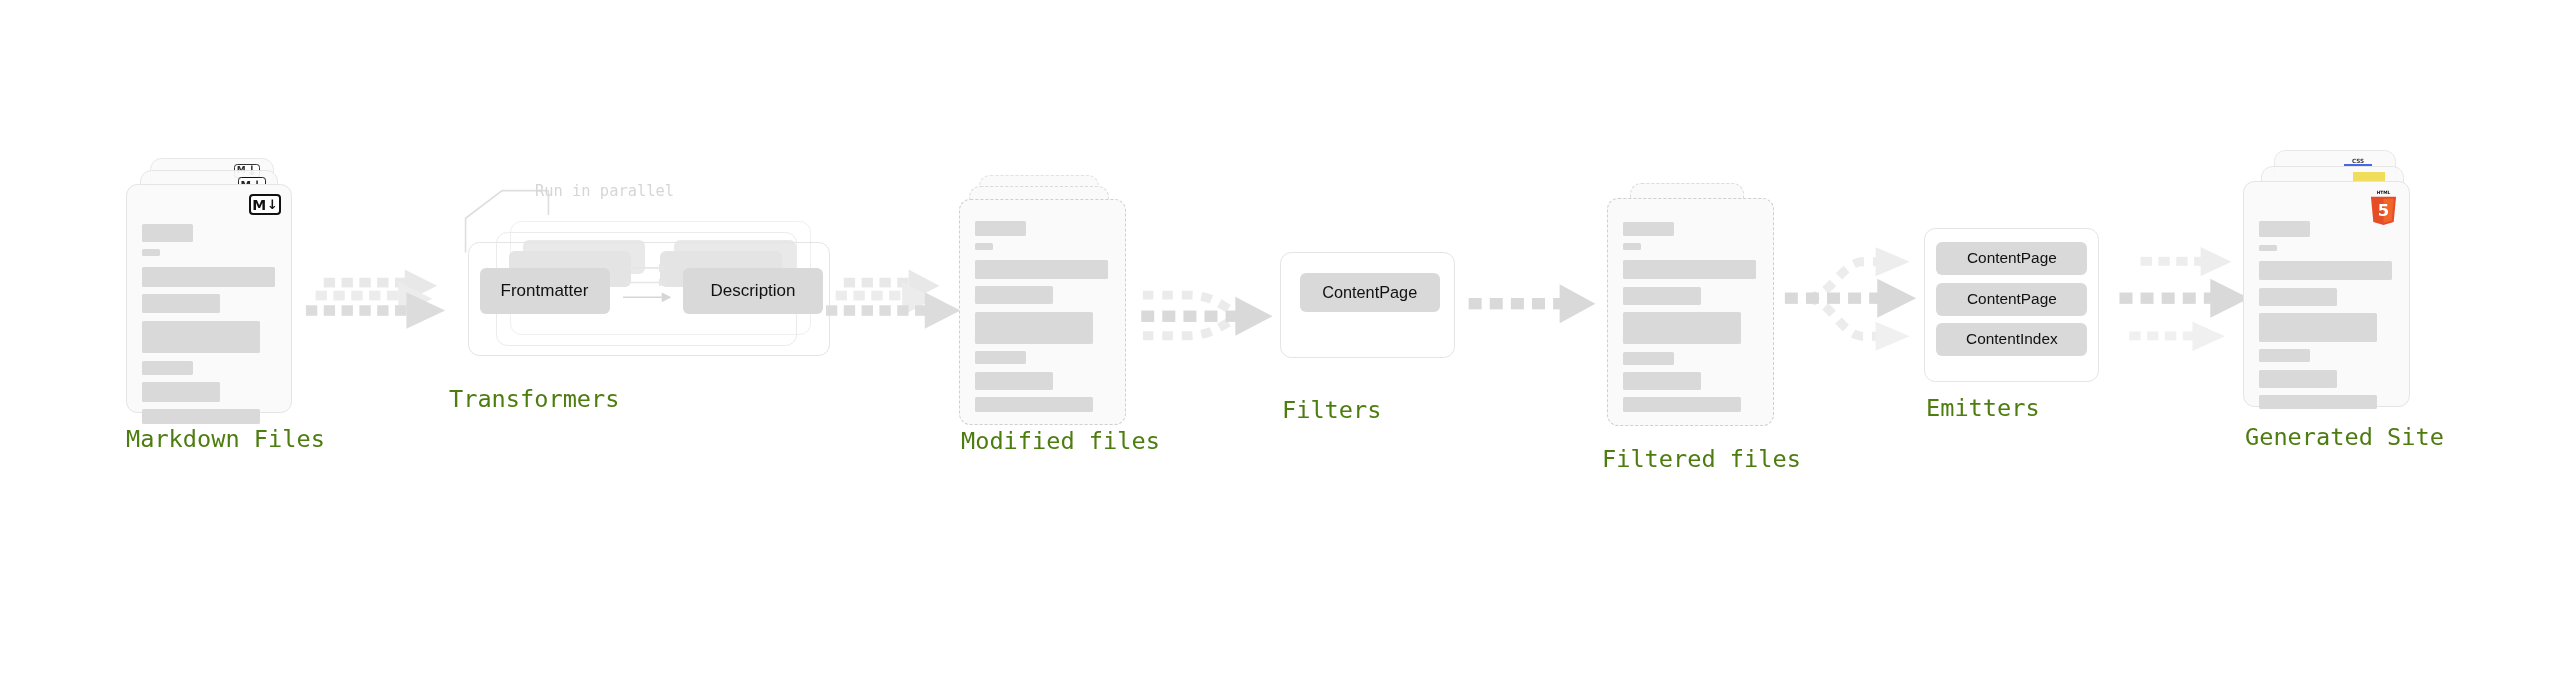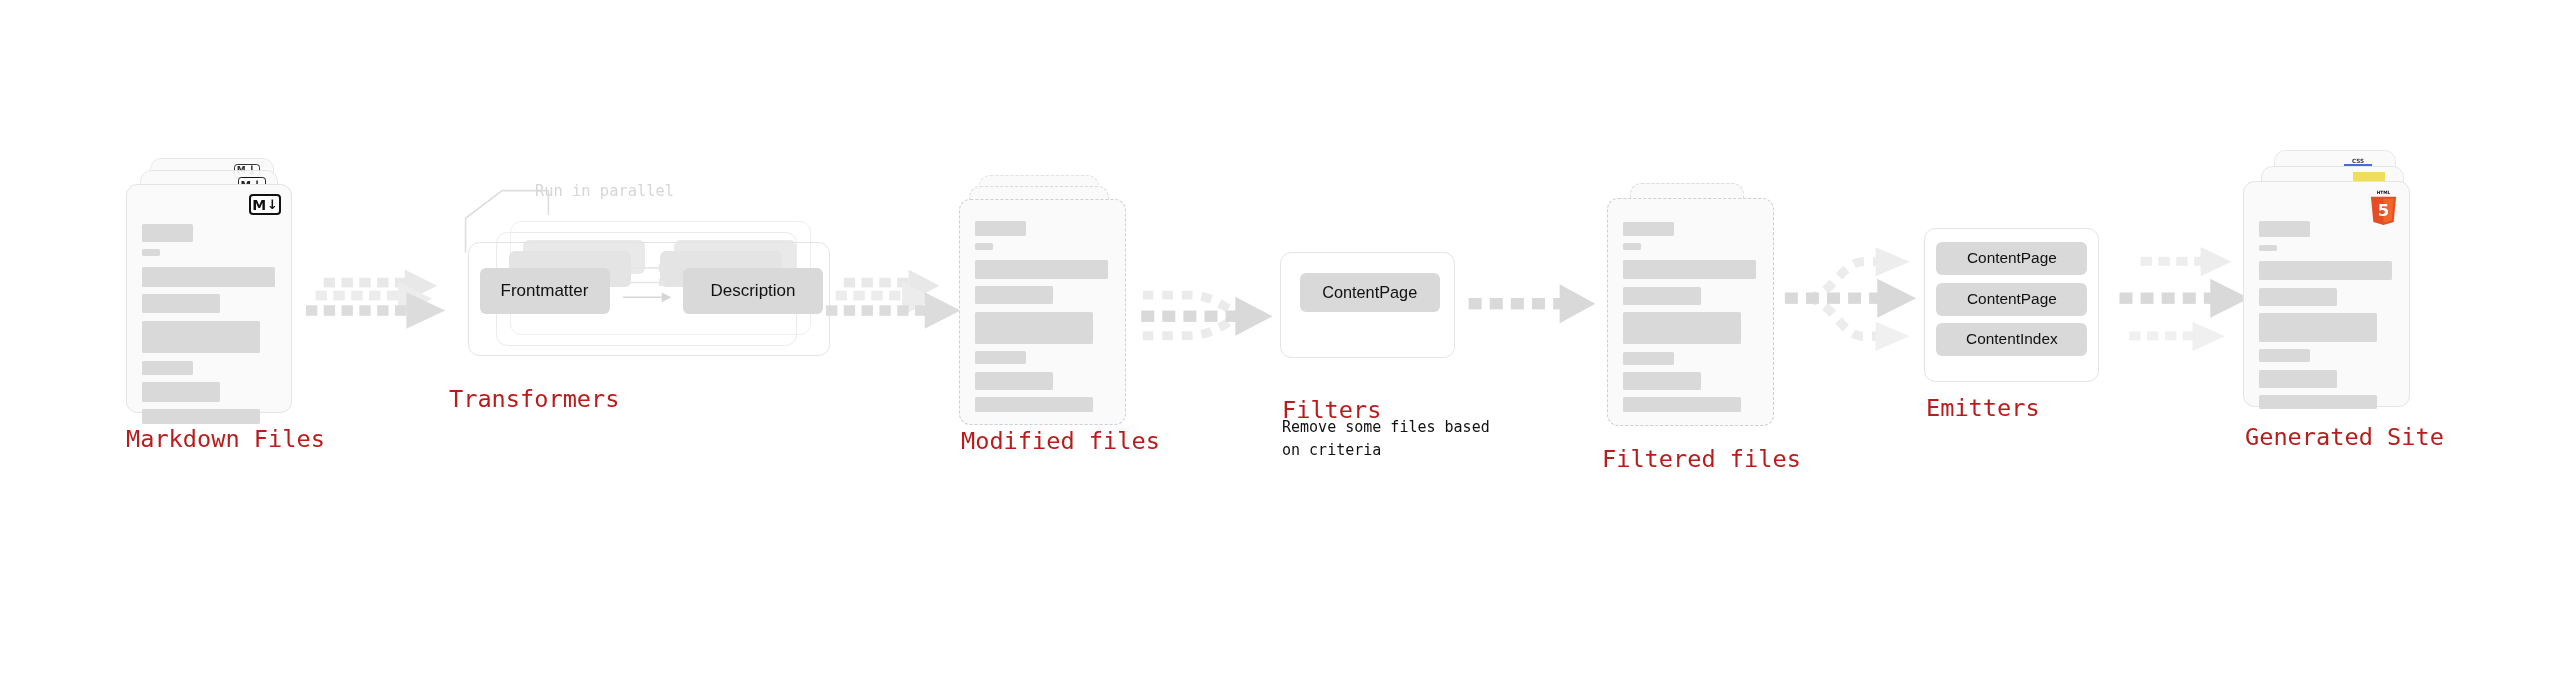--- a/index.html
+++ b/index.html
@@ -118,21 +118,21 @@
   }
 
   
   .arrow-group { position: absolute; }
 
   
   .sec-title {
     position: absolute;
     font-family: "DejaVu Sans Mono", "Liberation Mono", monospace;
     font-size: 23.6px;
-    color: #b91c1c;
+    color: #4d7c0f;
     white-space: nowrap;
     letter-spacing: 0px;
   }
   .sec-sub {
     position: absolute;
     font-family: "DejaVu Sans Mono", "Liberation Mono", monospace;
     font-size: 15px;
     line-height: 23px;
     color: #111111;
     white-space: pre;
@@ -347,22 +347,20 @@
       <rect x="108" y="57" width="16" height="14"></rect>
       <polygon points="120,40 166,64 120,88"></polygon>
     </g>
   </svg>
 
   <div class="stage-box" style="left:1280px; top:252px; width:175px; height:106px;">
     <div class="chip" style="left:18.7px; top:19.5px; width:140px; height:39px; font-size:16.3px;">ContentPage</div>
   </div>
 
   <div class="sec-title" style="left:1282px; top:396px;">Filters</div>
-  <div class="sec-sub" style="left:1282px; top:416px;">Remove some files based
-on criteria</div>
 
   <svg class="arrow-group" style="left:1467px; top:280px;" width="130" height="49" viewBox="0 0 160 60">
     <g fill="#d9d9d9">
       <rect x="2" y="22" width="16" height="14"></rect>
         <rect x="28" y="22" width="16" height="14"></rect>
       <rect x="54" y="22" width="16" height="14"></rect>
         <rect x="80" y="22" width="16" height="14"></rect>
       <rect x="106" y="22" width="16" height="14"></rect>
       <polygon points="114,5 158,29 114,53"></polygon>
     </g>

